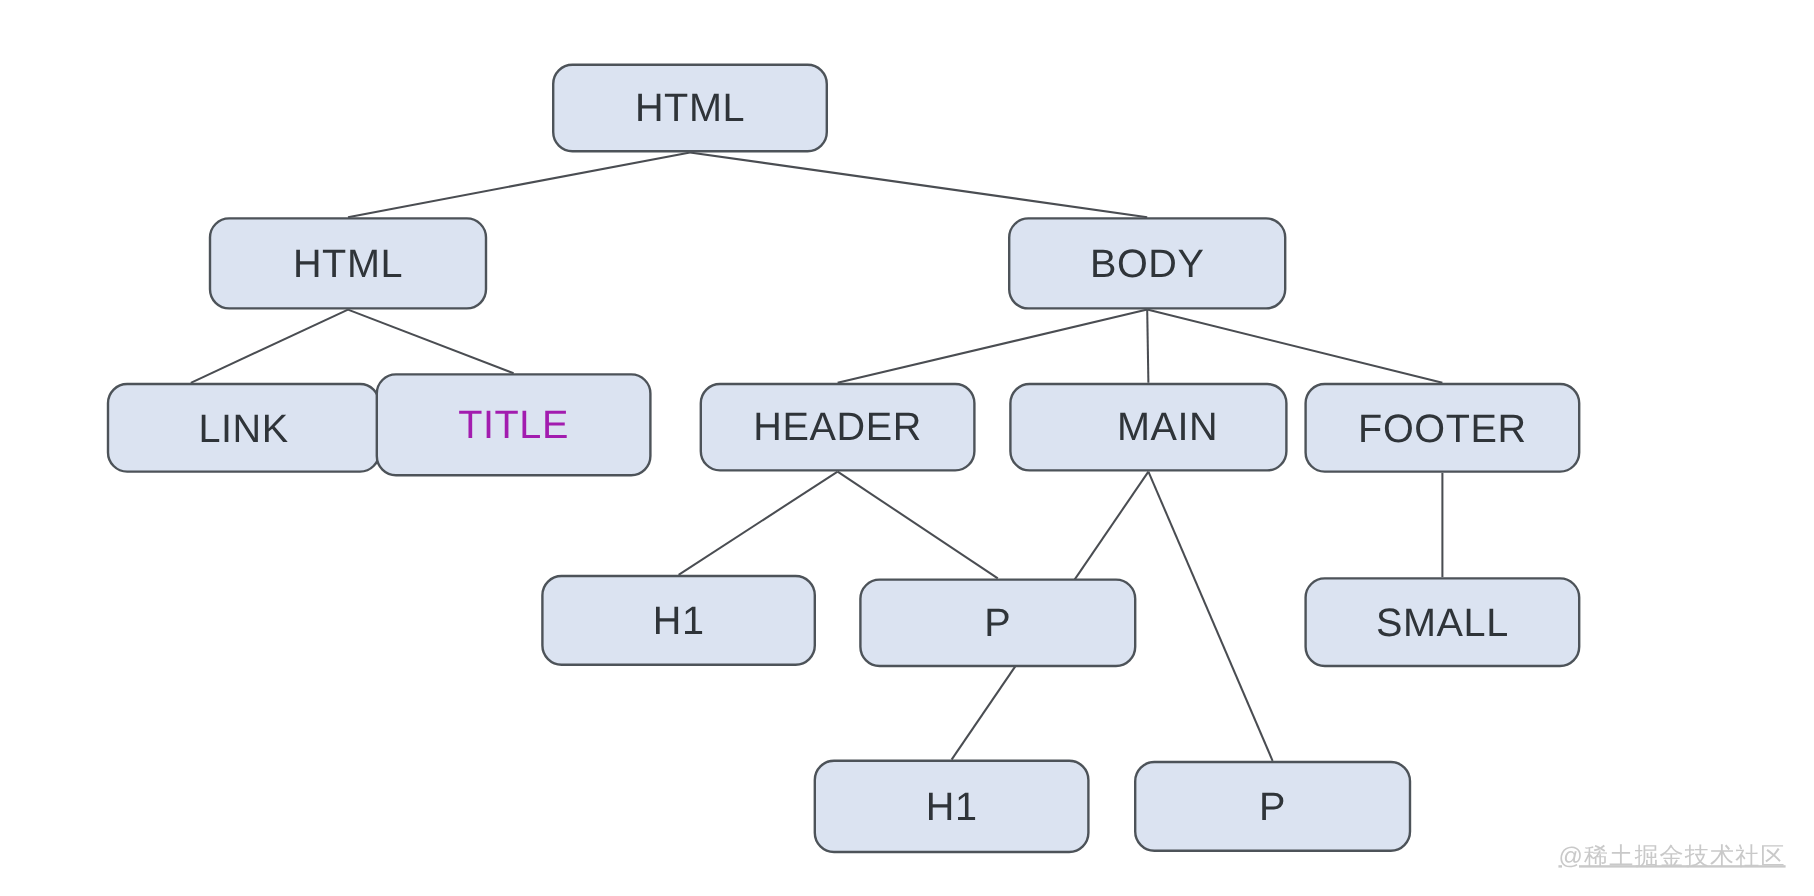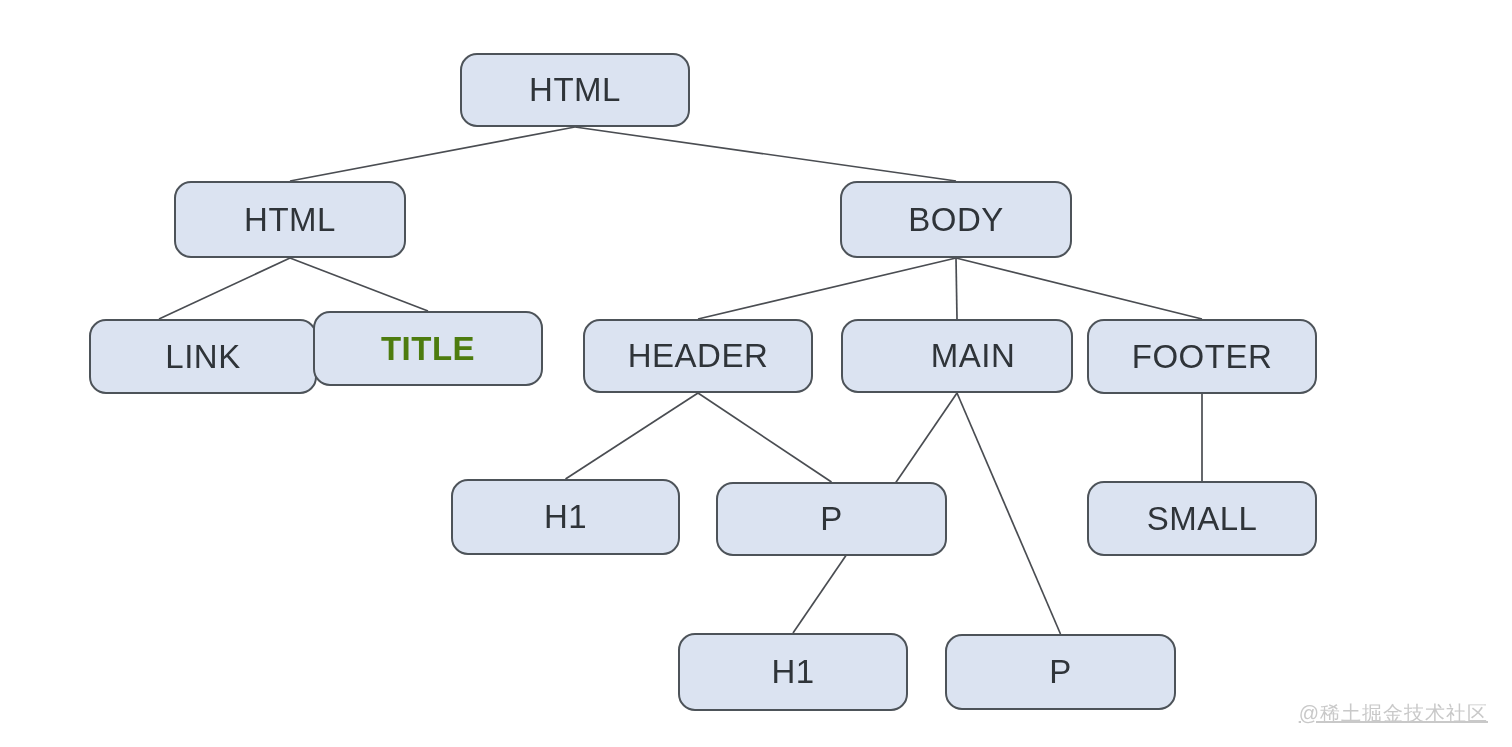--- a/index.html
+++ b/index.html
@@ -76,21 +76,21 @@
       </div>
       <div class="node" style="left: 174px; top: 181px; width: 232px; height: 77px; background: rgb(219, 227, 241); border-color: rgb(77, 83, 89); color: rgb(47, 52, 57);">
         <span>HTML</span>
       </div>
       <div class="node" style="left: 840px; top: 181px; width: 232px; height: 77px; background: rgb(219, 227, 241); border-color: rgb(77, 83, 89); color: rgb(47, 52, 57);">
         <span>BODY</span>
       </div>
       <div class="node" style="left: 45px; top: 319px; width: 228px; height: 75px; background: rgb(219, 227, 241); border-color: rgb(77, 83, 89); color: rgb(47, 52, 57); margin-left: 44px;">
         <span>LINK</span>
       </div>
-      <div class="node" style="left: 313px; top: 311px; width: 230px; height: 75px; background: rgb(219, 227, 241); border-color: rgb(77, 83, 89); color: #4d7c0f; font-weight: bold;">
+      <div class="node" style="left: 313px; top: 311px; width: 230px; height: 86px; background: rgb(219, 227, 241); border-color: rgb(77, 83, 89); color: #a21caf;">
         <span>TITLE</span>
       </div>
       <div class="node" style="left: 583px; top: 319px; width: 230px; height: 74px; background: rgb(219, 227, 241); border-color: rgb(77, 83, 89); color: rgb(47, 52, 57);">
         <span>HEADER</span>
       </div>
       <div class="node" style="left: 841px; top: 319px; width: 232px; height: 74px; background: rgb(219, 227, 241); border-color: rgb(77, 83, 89); color: rgb(47, 52, 57); padding-left: 32px;">
         <span>MAIN</span>
       </div>
       <div class="node" style="left: 1087px; top: 319px; width: 230px; height: 75px; background: rgb(219, 227, 241); border-color: rgb(77, 83, 89); color: rgb(47, 52, 57);">
         <span>FOOTER</span>

